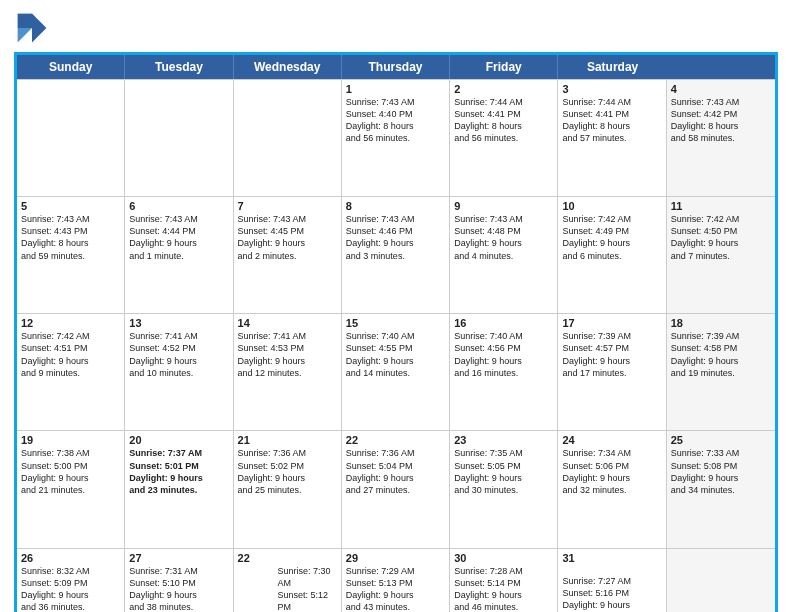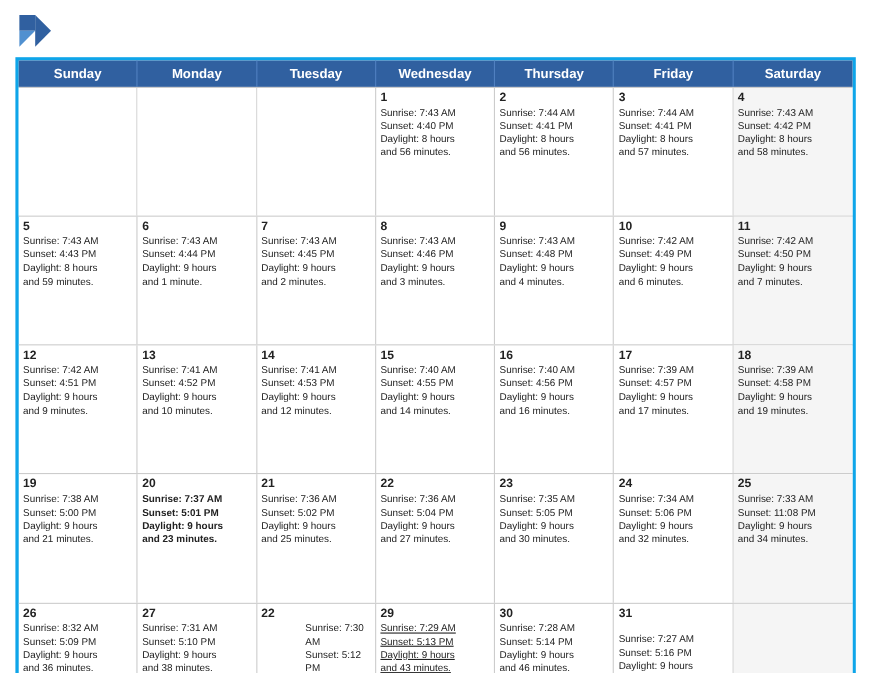--- a/index.html
+++ b/index.html
@@ -117,21 +117,20 @@
     </div>
     <div class="title-block">
       <div class="month-title"></div>
       <div class="subtitle"></div>
     </div>
   </div>
 
   <div class="calendar">
     <div class="cal-header">
     <div class="cal-header-cell">Sunday</div>
-        <div class="cal-header-cell">Monday</div>
         <div class="cal-header-cell">Tuesday</div>
         <div class="cal-header-cell">Wednesday</div>
         <div class="cal-header-cell">Thursday</div>
         <div class="cal-header-cell">Friday</div>
         <div class="cal-header-cell">Saturday</div>
       </div>
     <div class="cal-body">
     <div class="cal-row">
           <div class="cal-cell empty"></div>
           <div class="cal-cell empty"></div>
@@ -306,21 +305,21 @@
           <div class="cal-cell">
             <div class="day-num">24</div>
             <div class="cell-text" style="white-space: pre-line;">Sunrise: 7:34 AM
 Sunset: 5:06 PM
 Daylight: 9 hours
 and 32 minutes.</div>
           </div>
           <div class="cal-cell shaded">
             <div class="day-num">25</div>
             <div class="cell-text" style="white-space: pre-line;">Sunrise: 7:33 AM
-Sunset: 11:08 PM
+Sunset: 5:08 PM
 Daylight: 9 hours
 and 34 minutes.</div>
           </div>
         </div>
         <div class="cal-row">
           <div class="cal-cell">
             <div class="day-num">26</div>
             <div class="cell-text" style="white-space: pre-line;">Sunrise: 8:32 AM
 Sunset: 5:09 PM
 Daylight: 9 hours
@@ -335,21 +334,21 @@
           </div>
           <div class="cal-cell">
             <div class="day-num">22</div>
             <div class="cell-text" style="white-space: pre-line; margin-left: 40px;">Sunrise: 7:30 AM
 Sunset: 5:12 PM
 Daylight: 9 hours
 and 41 minutes.</div>
           </div>
           <div class="cal-cell">
             <div class="day-num">29</div>
-            <div class="cell-text" style="white-space: pre-line; text-decoration: underline;">Sunrise: 7:29 AM
+            <div class="cell-text" style="white-space: pre-line;">Sunrise: 7:29 AM
 Sunset: 5:13 PM
 Daylight: 9 hours
 and 43 minutes.</div>
           </div>
           <div class="cal-cell">
             <div class="day-num">30</div>
             <div class="cell-text" style="white-space: pre-line;">Sunrise: 7:28 AM
 Sunset: 5:14 PM
 Daylight: 9 hours
 and 46 minutes.</div>

